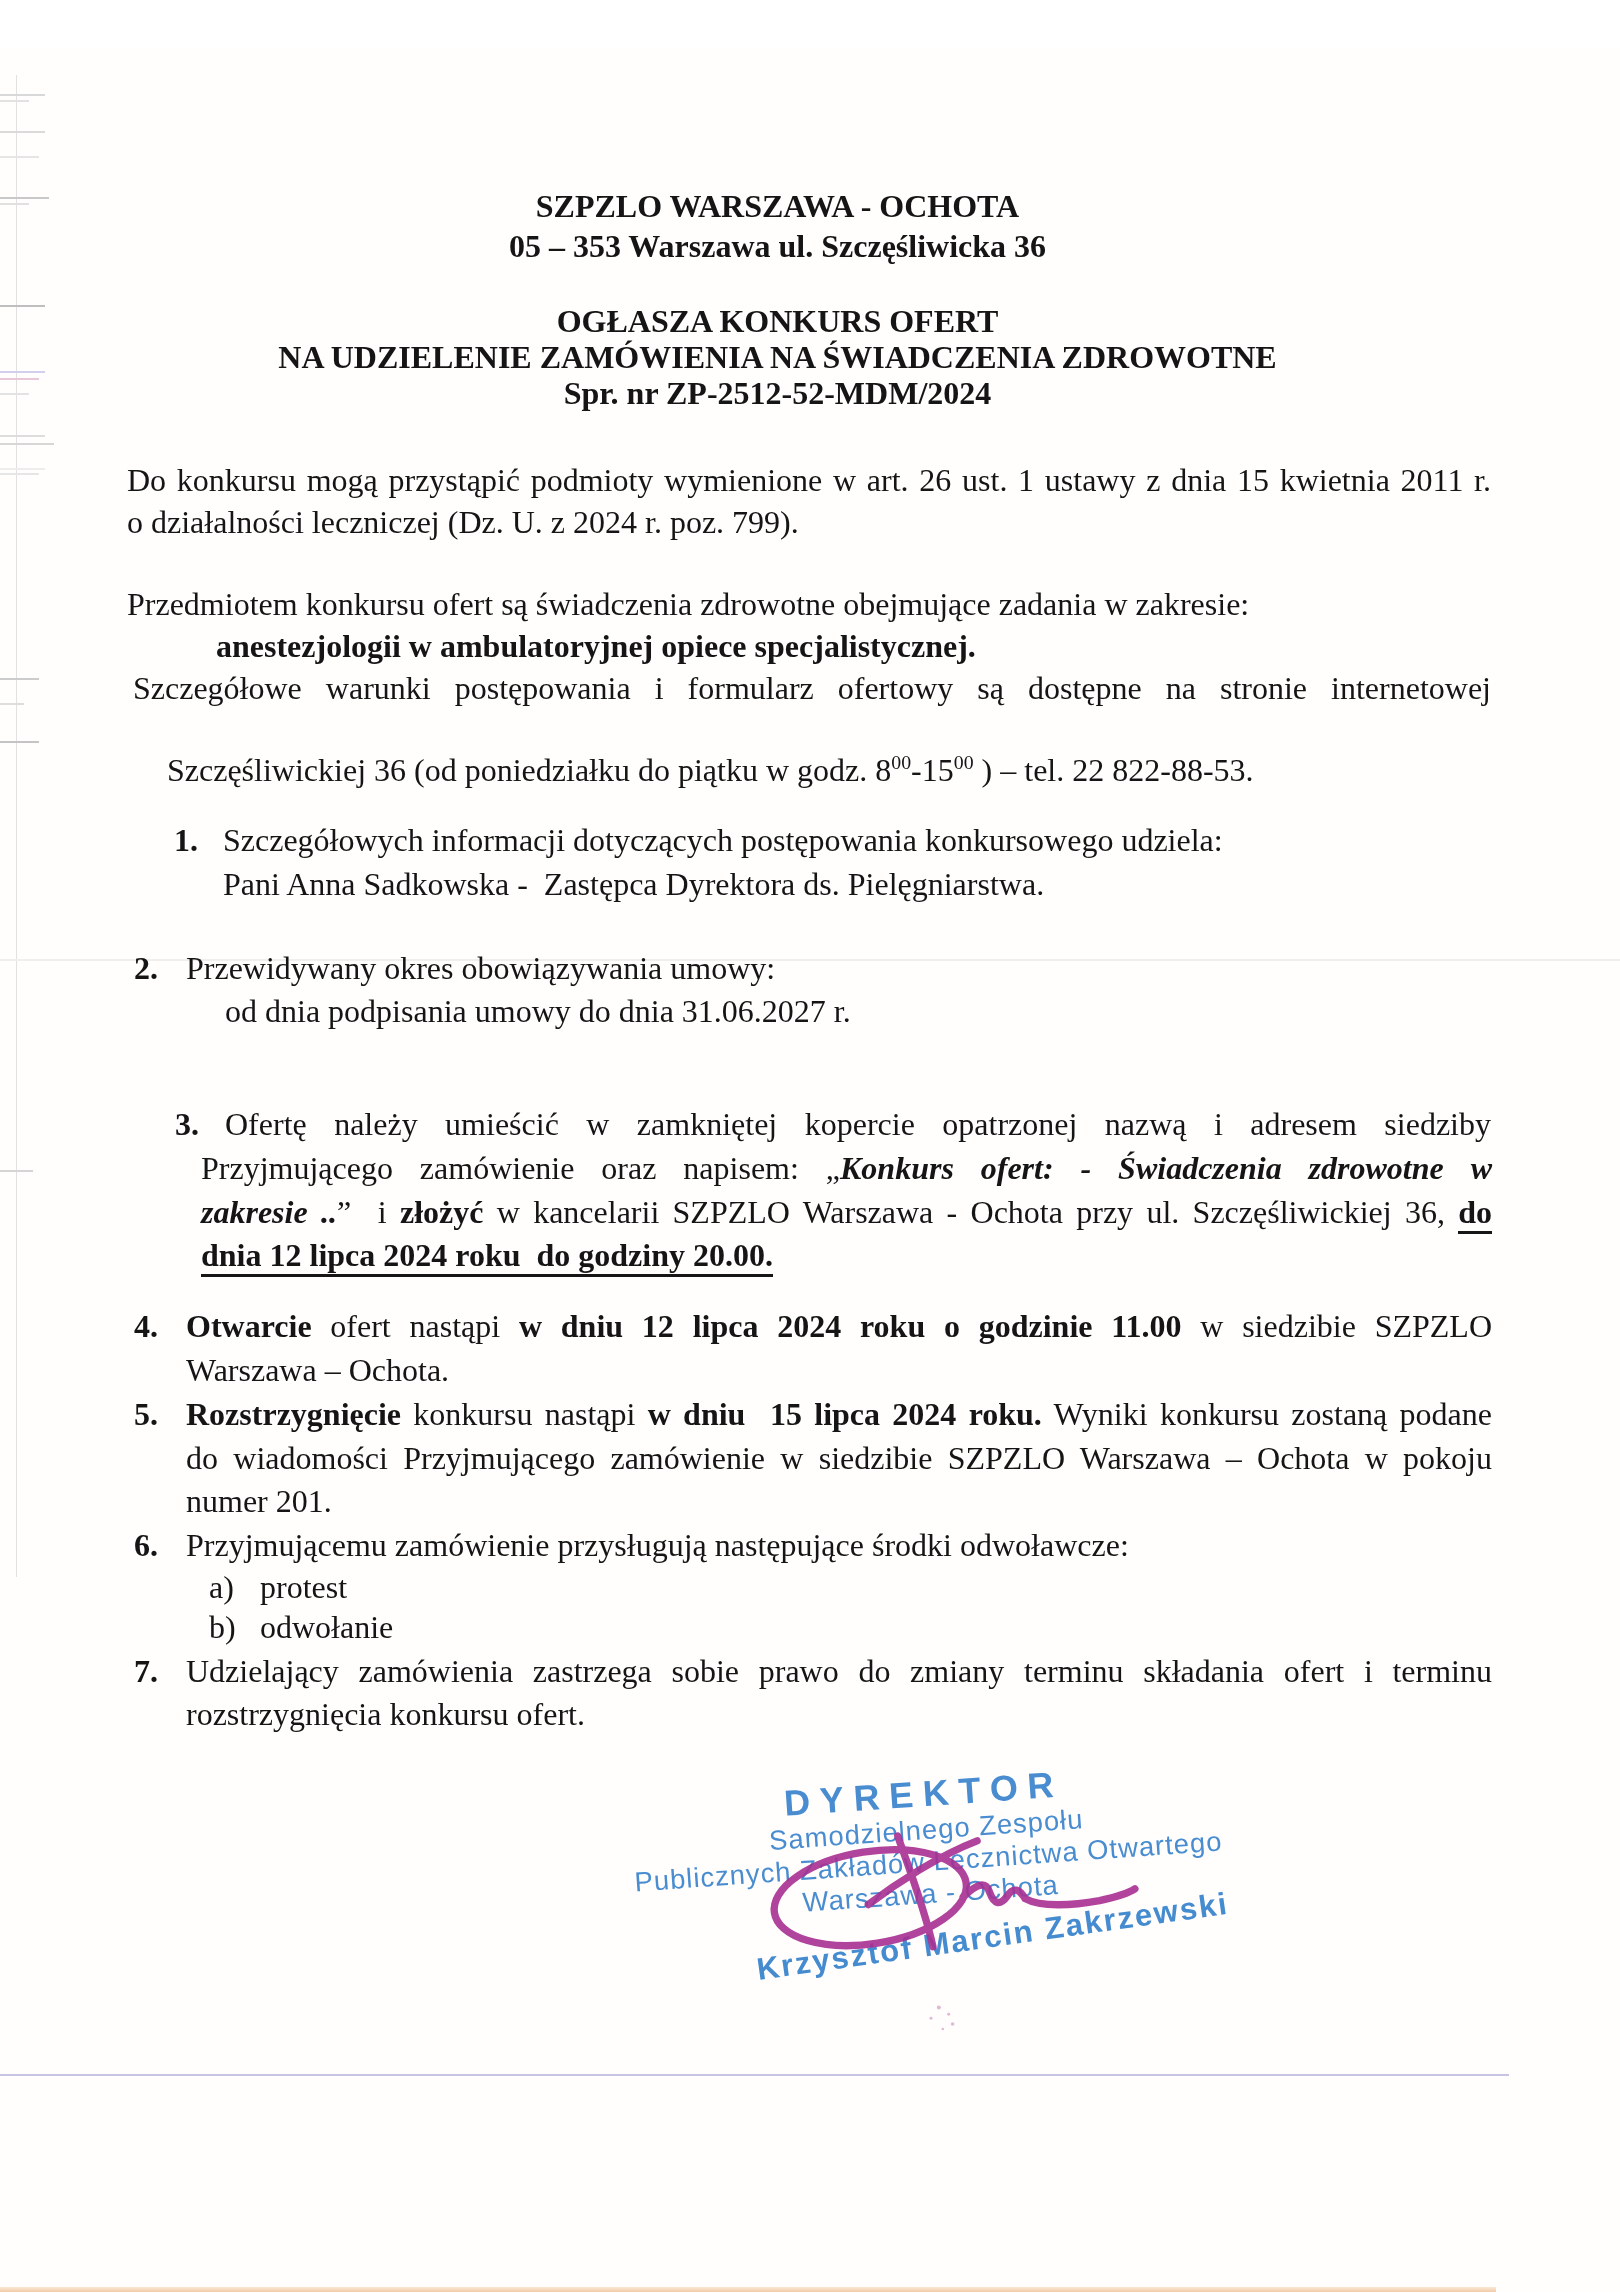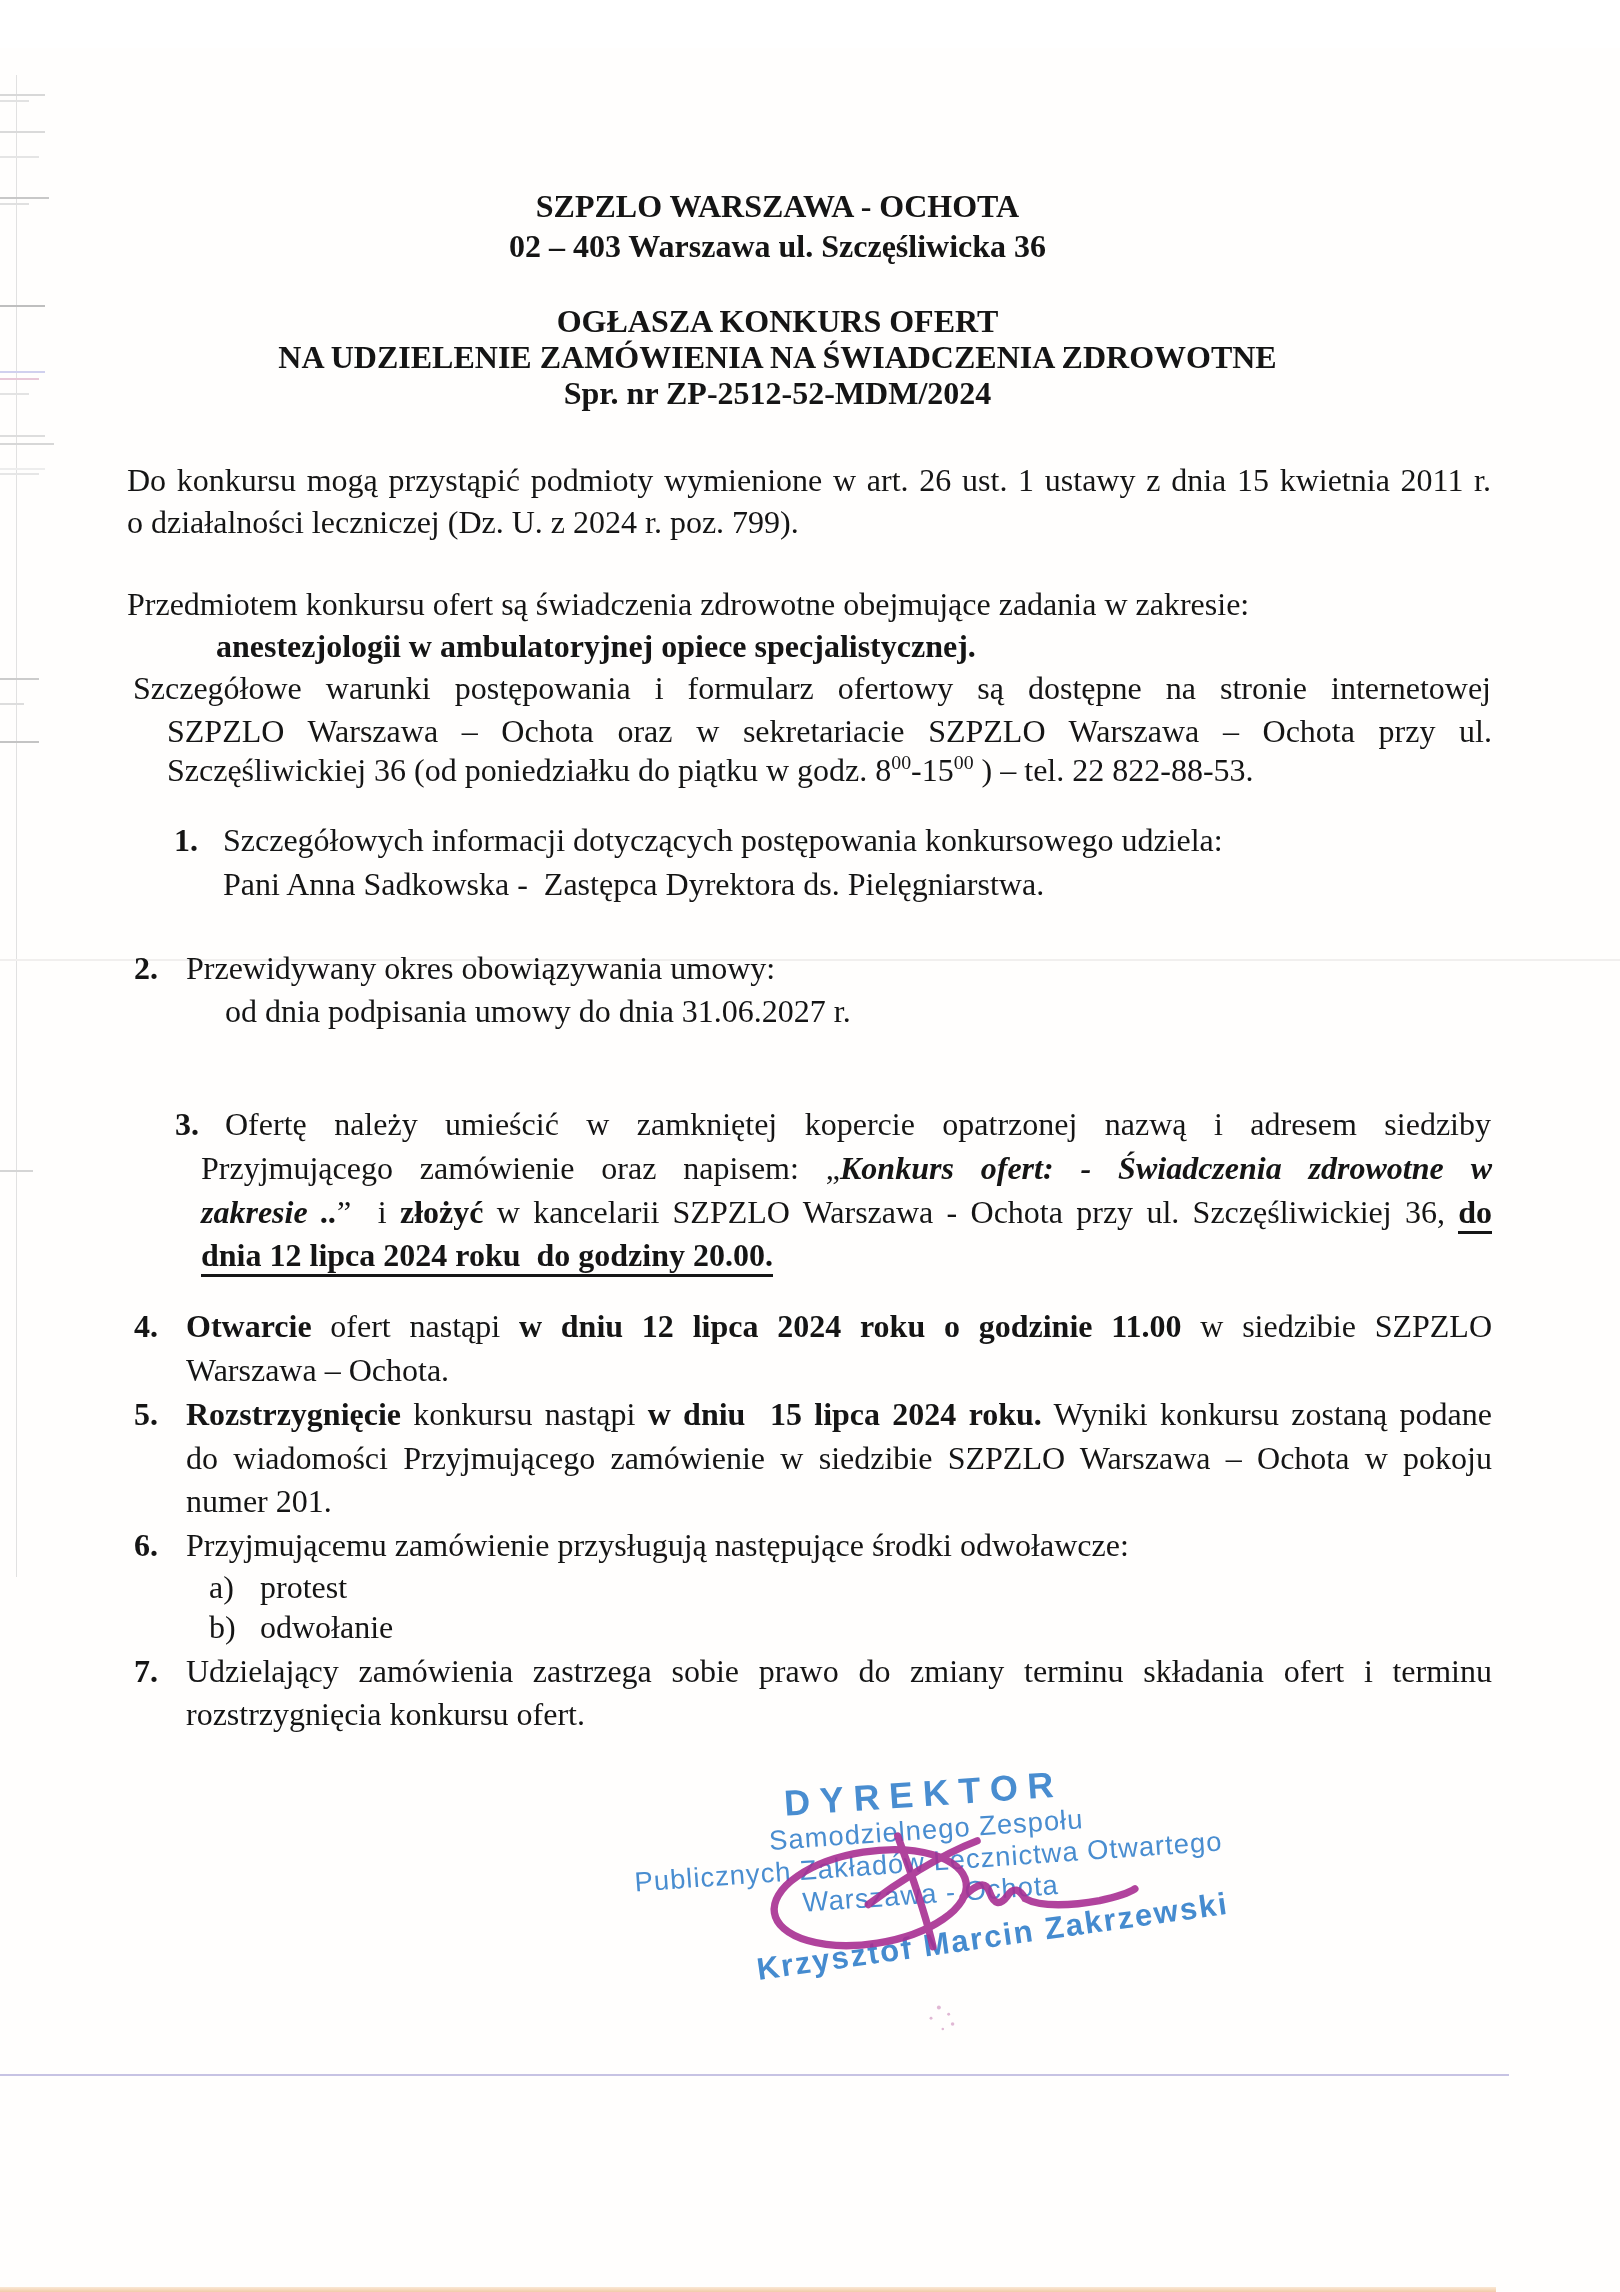--- a/index.html
+++ b/index.html
@@ -54,33 +54,32 @@
   <div class="tick" style="top:630px;width:39px;background:#cccccc;"></div>
   <div class="tick" style="top:655px;width:23.5px;background:#dddddd;"></div>
   <div class="tick" style="top:693px;width:39px;background:#c4c4c4;"></div>
   <div class="tick" style="top:1122px;width:33px;background:#d5d5d5;"></div>
   <div class="faintline" style="top:911px;"></div>
   <div class="purpleline"></div>
   <div class="orangeband"></div>
   <div class="paren"></div>
 
   <div class="line ctr" style="top:137px;">SZPZLO WARSZAWA - OCHOTA</div>
-  <div class="line ctr" style="top:177px;">02 – 403 Warszawa ul. Szczęśliwicka 36</div>
+  <div class="line ctr" style="top:177px;">05 – 353 Warszawa ul. Szczęśliwicka 36</div>
   <div class="line ctr" style="top:252px;">OGŁASZA KONKURS OFERT</div>
   <div class="line ctr" style="top:288px;">NA UDZIELENIE ZAMÓWIENIA NA ŚWIADCZENIA ZDROWOTNE</div>
   <div class="line ctr" style="top:324px;">Spr. nr ZP-2512-52-MDM/2024</div>
 
   <div class="line j" style="left:127px;top:411px;width:1364px;">Do konkursu mogą przystąpić podmioty wymienione w art. 26 ust. 1 ustawy z dnia 15 kwietnia 2011 r.</div>
   <div class="line" style="left:127px;top:453px;">o działalności leczniczej (Dz. U. z 2024 r. poz. 799).</div>
 
   <div class="line b" style="left:216px;top:577px;">anestezjologii w ambulatoryjnej opiece specjalistycznej.</div>
   <div class="line" style="left:127px;top:535px;">Przedmiotem konkursu ofert są świadczenia zdrowotne obejmujące zadania w zakresie:</div>
 
   <div class="line j" style="left:133px;top:619px;width:1358px;">Szczegółowe warunki postępowania i formularz ofertowy są dostępne na stronie internetowej</div>
-  <div class="line j" style="left:167px;top:662px;width:1325px;">SZPZLO Warszawa – Ochota oraz w sekretariacie SZPZLO Warszawa – Ochota przy ul.</div>
   <div class="line" style="left:167px;top:701px;"><span>Szczęśliwickiej 36 (od poniedziałku do piątku w godz. 8</span><sup class="hrs">00</sup><span>-15</span><sup class="hrs">00</sup><span> ) – tel. 22 822-88-53.</span></div>
 
   <div class="line b" style="left:174px;top:771px;">1.</div>
   <div class="line" style="left:223px;top:771px;">Szczegółowych informacji dotyczących postępowania konkursowego udziela:</div>
   <div class="line" style="left:223px;top:815px;">Pani Anna Sadkowska -  Zastępca Dyrektora ds. Pielęgniarstwa.</div>
 
   <div class="line b" style="left:134px;top:899px;">2.</div>
   <div class="line" style="left:186px;top:899px;">Przewidywany okres obowiązywania umowy:</div>
   <div class="line" style="left:225px;top:942px;">od dnia podpisania umowy do dnia 31.06.2027 r.</div>
 

